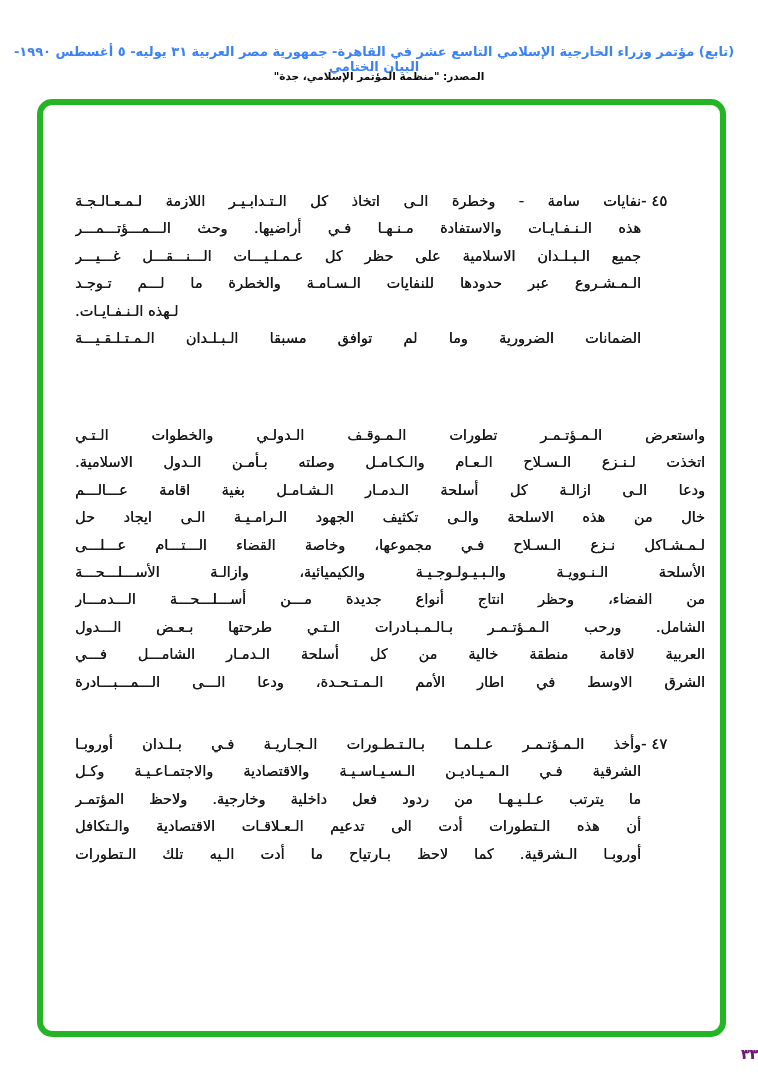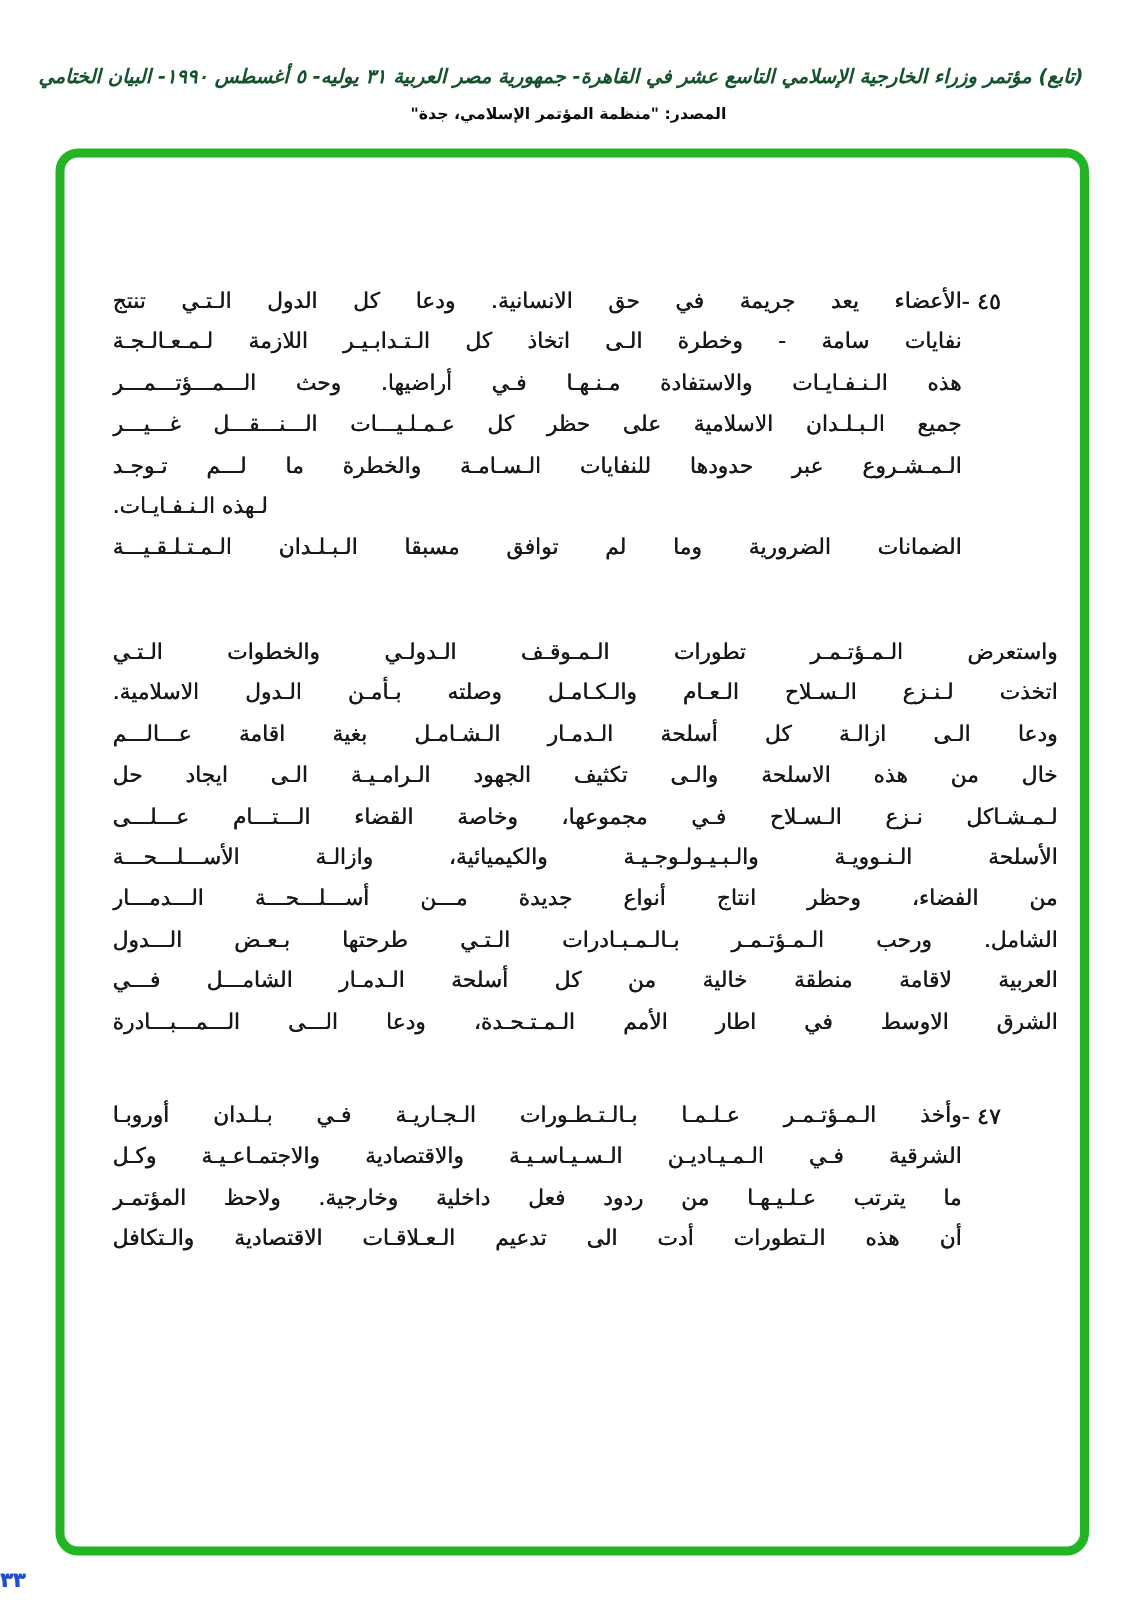--- a/index.html
+++ b/index.html
@@ -10,23 +10,22 @@
   body{
     width:758px;height:1078px;
     background:#ffffff;
     font-family:"DejaVu Sans", sans-serif;
     position:relative;
     overflow:hidden;
   }
   .hdr{
     position:absolute;top:44px;left:0;width:748px;
     direction:rtl;text-align:center;
-    font-size:13px;font-weight:700;color:#14532d;
+    font-size:13px;font-weight:700;color:#3b82f6;
     letter-spacing:0px;
-    font-style:italic;
   }
   .src{
     position:absolute;top:70px;left:0;width:758px;
     direction:rtl;text-align:center;
     font-size:10.5px;font-weight:700;color:#0a0a0a;
   }
   .frame{
     position:absolute;left:37px;top:99px;
     width:677px;height:926px;
     border:6px solid var(--frame_green);
@@ -53,37 +52,36 @@
     font-size:14.5px;
     text-align:justify;text-align-last:justify;
     overflow:hidden;white-space:normal;
     text-shadow:0.3px 0 0 currentColor;
   }
   .line.left{
     text-align:left;text-align-last:left;
   }
   .pagenum{
     position:absolute;top:1046px;left:0;width:758px;
-    text-align:left;direction:rtl;
-    font-size:14px;font-weight:700;color:#1d4ed8;
+    text-align:right;direction:rtl;
+    font-size:14px;font-weight:700;color:#701a75;
     text-shadow:0.3px 0 0 currentColor;
   }
 </style>
 </head>
 <body>
 
 <div class="hdr">(تابع) مؤتمر وزراء الخارجية الإسلامي التاسع عشر في القاهرة- جمهورية مصر العربية ٣١ يوليه- ٥ أغسطس ١٩٩٠- البيان الختامي</div>
 <div class="src">المصدر: "منظمة المؤتمر الإسلامي، جدة"</div>
 
 <div class="frame"></div>
 
 <section class="para p45">
   <div class="pnum">٤٥ -</div>
   <div class="ptext">
-    <div class="line">الأعضاء يعد جريمة في حق الانسانية. ودعا كل الدول الـتـي تنتج</div>
     <div class="line">نفايات سامة - وخطرة الـى اتخاذ كل الـتـدابـيـر اللازمة لـمـعـالـجـة</div>
     <div class="line">هذه الـنـفـايـات والاستفادة مـنـهـا فـي أراضيها. وحث الـــمـــؤتـــمـــر</div>
     <div class="line">جميع الـبـلـدان الاسلامية على حظر كل عـمـلـيـــات الـــنـــقـــل غـــيـــر</div>
     <div class="line">الـمـشـروع عبر حدودها للنفايات الـسـامـة والخطرة ما لـــم تـوجـد</div>
     <div class="line left">لـهذه الـنـفـايـات.</div>
     <div class="line">الضمانات الضرورية وما لم توافق مسبقا الـبـلـدان الـمـتـلـقـيـــة</div>
   </div>
 </section>
 
 <section class="para p46">
@@ -101,16 +99,17 @@
   </div>
 </section>
 
 <section class="para p47">
   <div class="pnum">٤٧ -</div>
   <div class="ptext">
     <div class="line">وأخذ الـمـؤتـمـر عـلـمـا بـالـتـطـورات الـجـاريـة فـي بـلـدان أوروبـا</div>
     <div class="line">الشرقية فـي الـمـيـاديـن الـسـيـاسـيـة والاقتصادية والاجتمـاعـيـة وكـل</div>
     <div class="line">ما يترتب عـلـيـهـا من ردود فعل داخلية وخارجية. ولاحظ المؤتمـر</div>
     <div class="line">أن هذه الـتطورات أدت الى تدعيم الـعـلاقـات الاقتصادية والـتكافل</div>
+    <div class="line">أوروبـا الـشرقية. كما لاحظ بـارتياح ما أدت الـيه تلك الـتطورات</div>
   </div>
 </section>
 
 <div class="pagenum">٣٣</div>
 
 </body></html>

